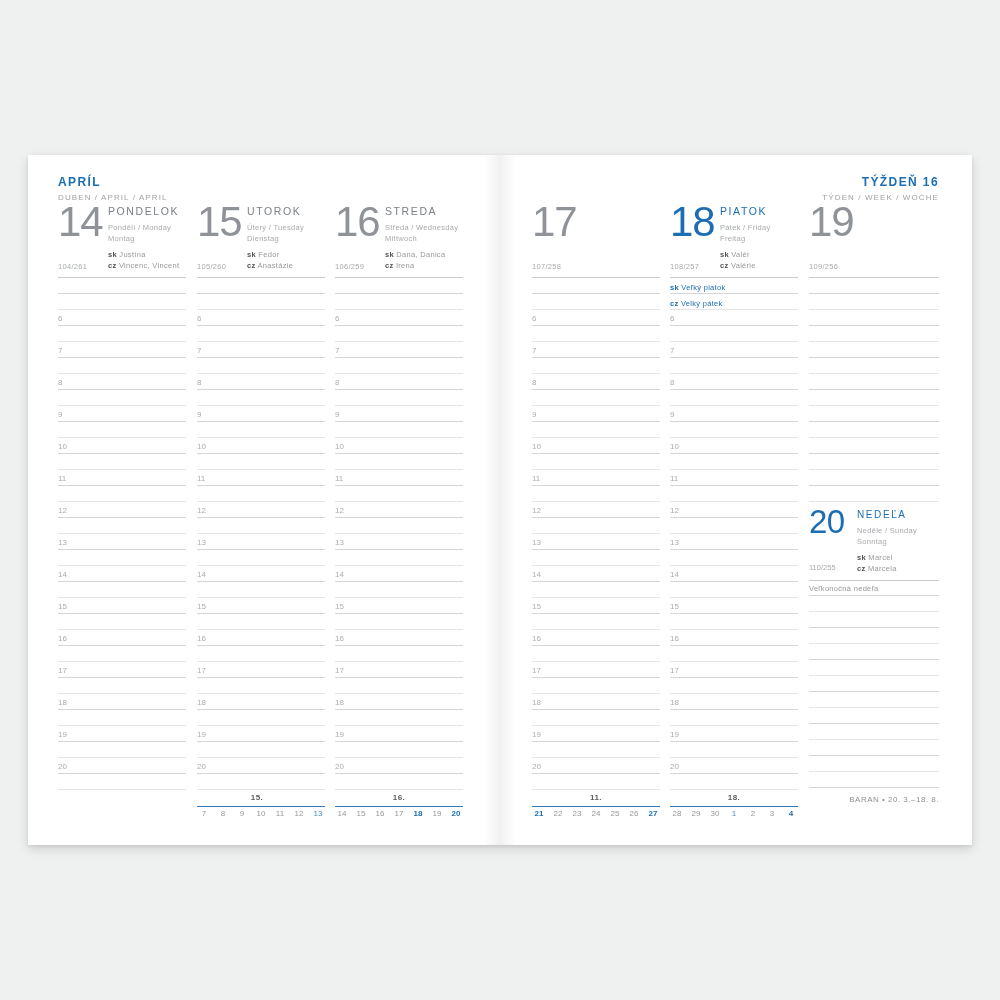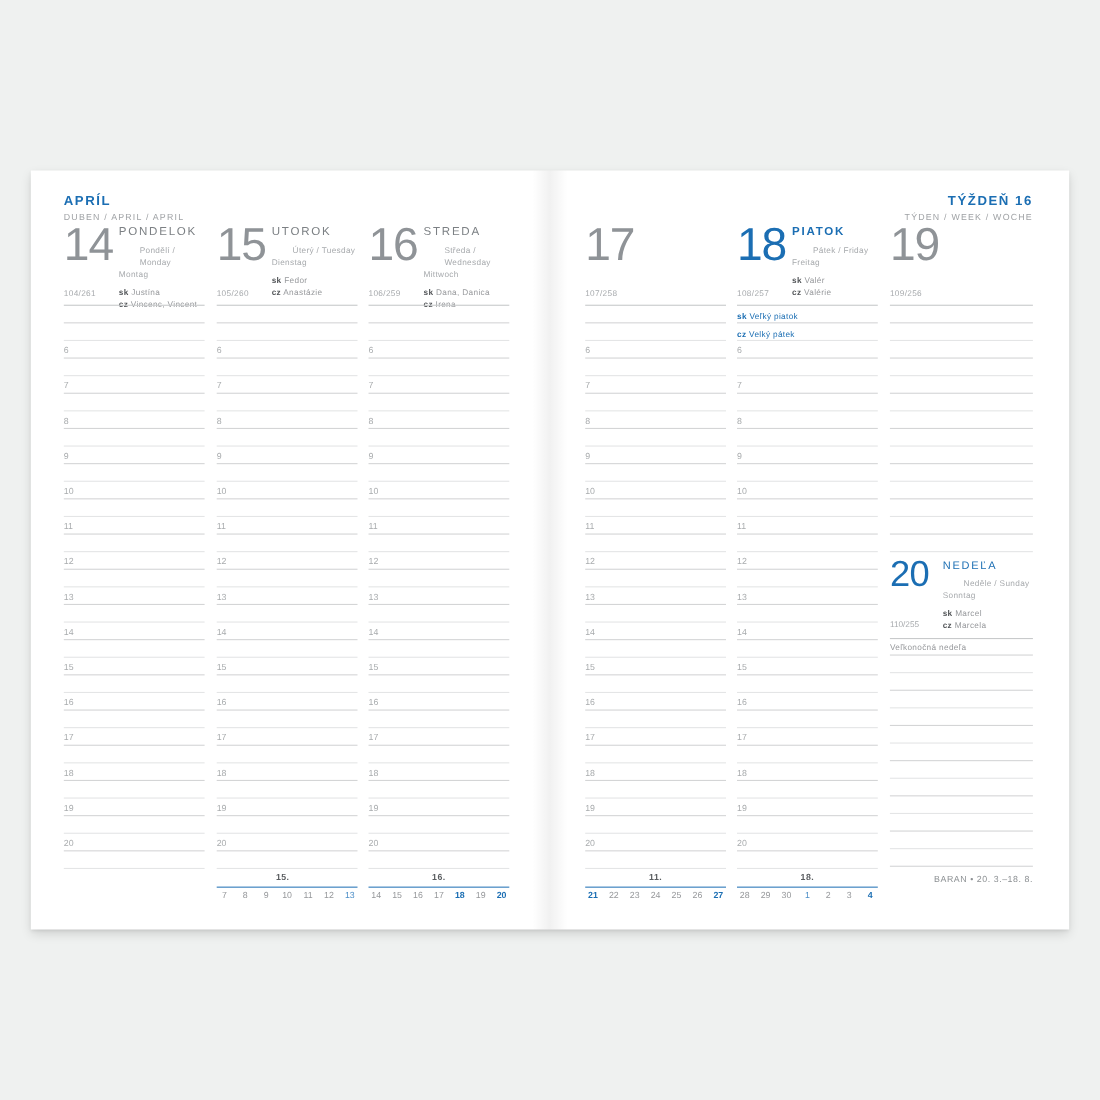--- a/index.html
+++ b/index.html
@@ -27,23 +27,23 @@
 
   .col{position:absolute;top:0;height:100%;}
   .daynum{
     position:absolute;left:0;top:46px;
     font-size:42px;font-weight:400;line-height:1;
     color:#8f9397;letter-spacing:-1px;
   }
   .daynum.accent{color:var(--accent);}
   .dayinfo{position:absolute;left:50px;top:50px;}
   .dayname{font-size:10.5px;color:#7c8084;letter-spacing:1.6px;}
-  .dayname.accent{color:var(--accent);font-weight:bold;}
+  .dayname.accent{color:var(--accent);}
   .trans{font-size:7.5px;color:#a7aaad;line-height:11px;letter-spacing:0.3px;}
-  .trans.first{margin-top:5px;margin-left:19px;}
+  .trans.first{margin-top:5px;}
   .names{font-size:7.5px;color:#97999c;line-height:11px;letter-spacing:0.3px;margin-top:0;}
   .names.first{margin-top:5px;}
   .pfx{font-weight:700;color:#515457;}
   .pageref{position:absolute;left:0;top:107px;font-size:7.5px;color:#a7aaad;letter-spacing:0.3px;}
   .divider{position:absolute;left:0;width:100%;height:1px;background:#c8cacb;}
   .rl{position:absolute;left:0;width:100%;height:1px;background:#d4d5d6;}
   .rl.lt{background:#e4e5e6;}
   .hourlbl{position:absolute;left:0;font-size:8px;color:#a9acae;}
   .holi{position:absolute;left:0;font-size:7.5px;color:var(--accent);letter-spacing:0.3px;}
   .holi .pfx{color:var(--accent);}

